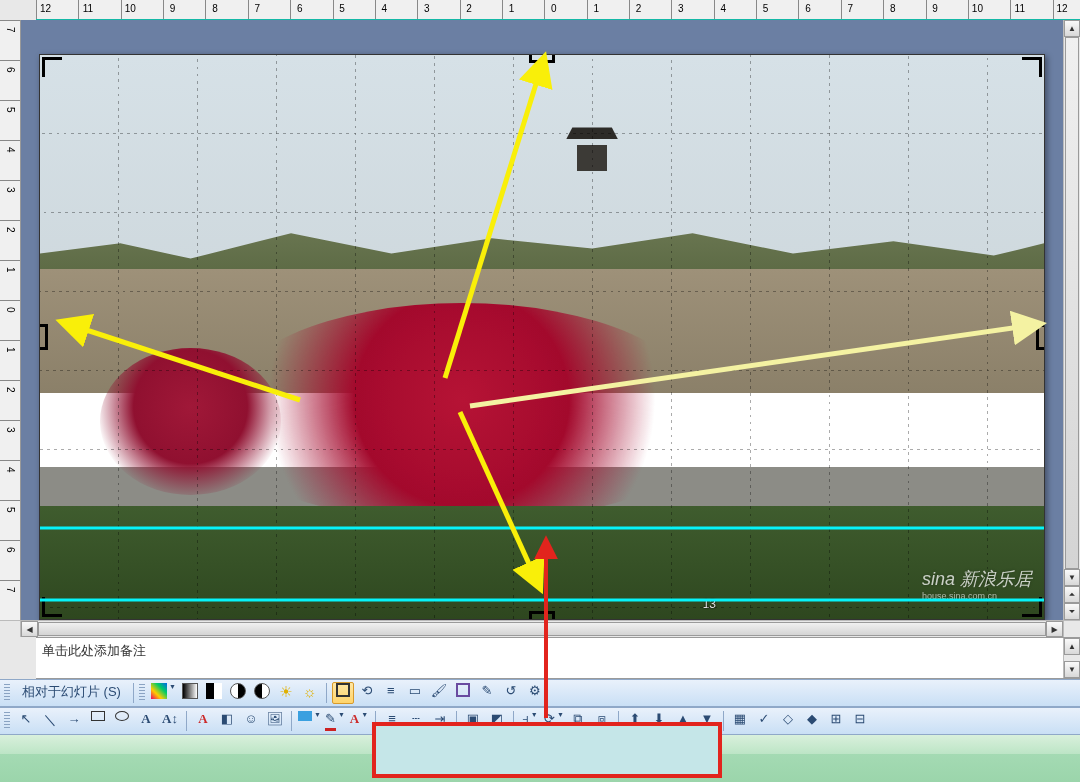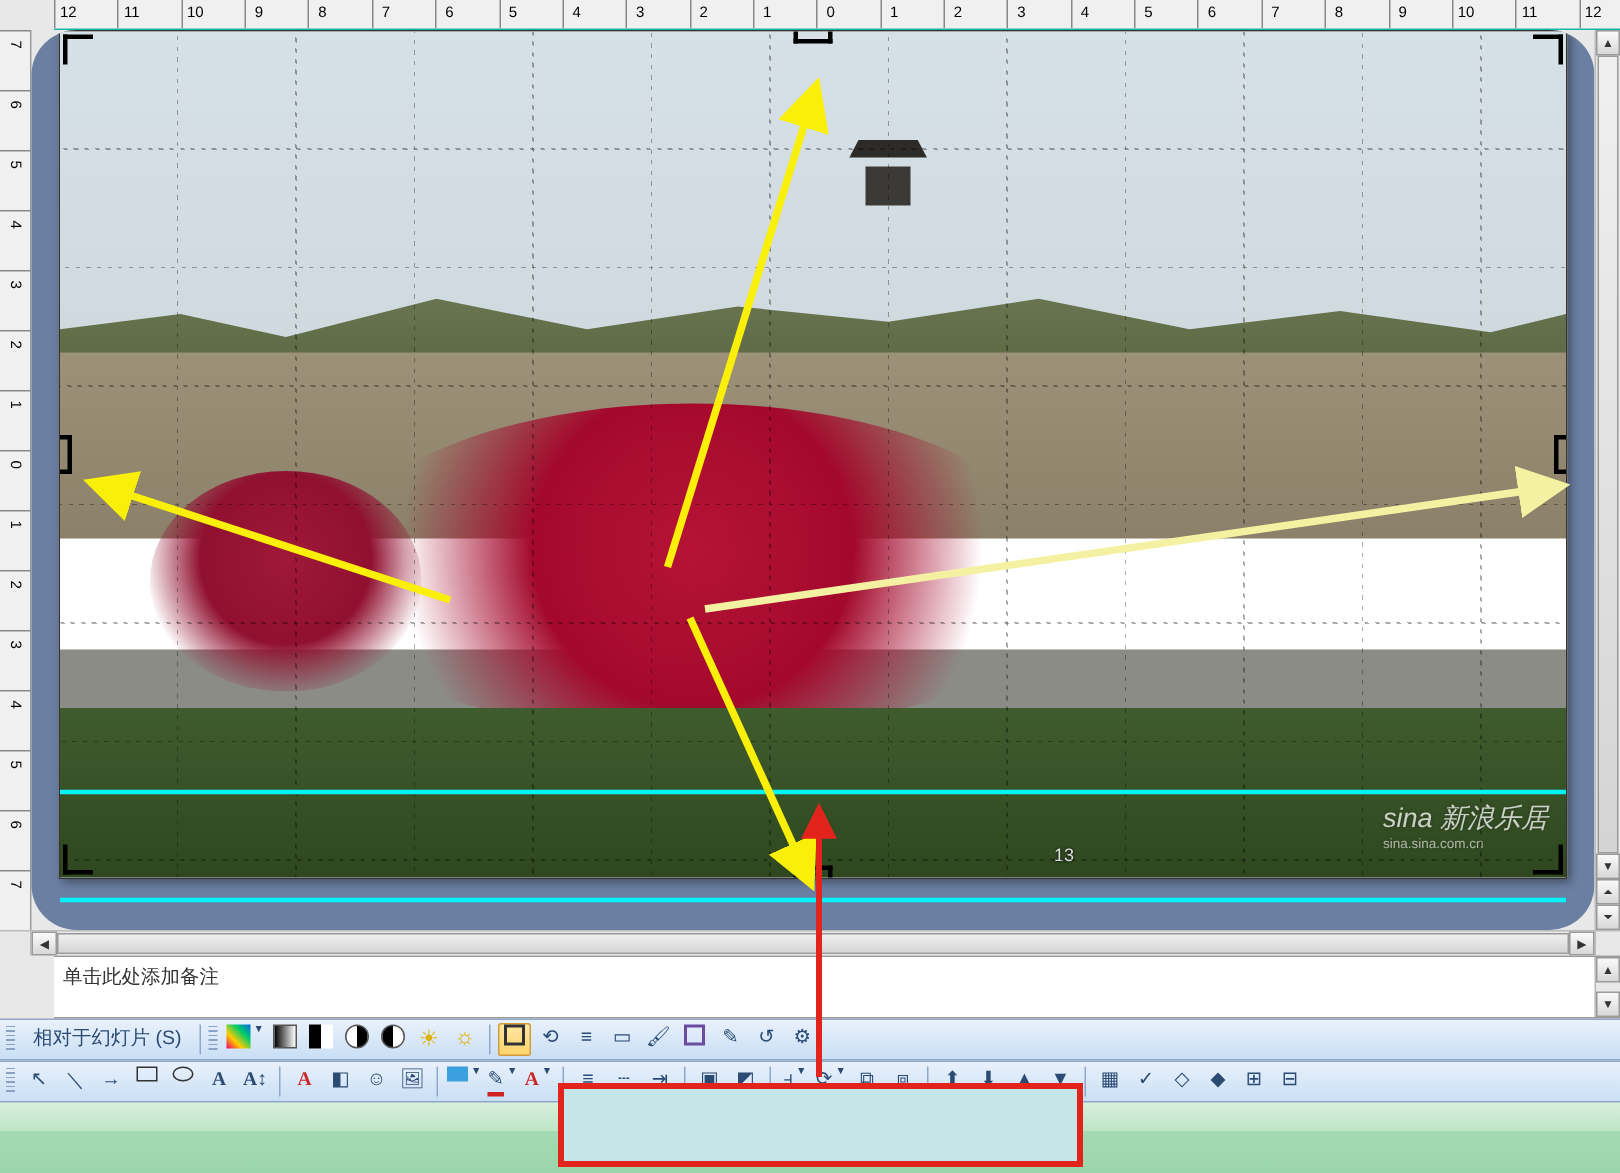--- a/index.html
+++ b/index.html
@@ -56,24 +56,23 @@
     flex: 0 0 600px;
     height: 600px;
     position: relative;
   }
 
   .stage-wrap {
     flex: 1;
     position: relative;
     background: #6b7fa3;
     display: flex;
-    align-items: flex-start;
+    align-items: flex-end;
     justify-content: center;
     overflow: hidden;
-    border-radius: 30px;
   }
 
   .slide {
     width: 1006px;
     height: 566px;
     background: #fff;
     border: 1px solid #333;
     box-shadow: 2px 2px 6px rgba(0,0,0,0.4);
     position: relative;
   }
@@ -404,21 +403,21 @@
         <div class="sky"></div>
         <div class="trees-bg"></div>
         <div class="wall"></div>
         <div class="pagoda"></div>
         <div class="plaza"></div>
         <div class="redtree2"></div>
         <div class="redtree"></div>
         <div class="hedge"></div>
         <div class="watermark">
           <span>sina 新浪乐居</span>
-          <span class="sub">sina.sina.com.cn</span>
+          <span class="sub">house.sina.com.cn</span>
         </div>
         <div class="page-num">13</div>
       </div>
 
       <div class="grid"></div>
 
       <div class="crop-mark cm-tl"></div>
       <div class="crop-mark cm-tr"></div>
       <div class="crop-mark cm-bl"></div>
       <div class="crop-mark cm-br"></div>

